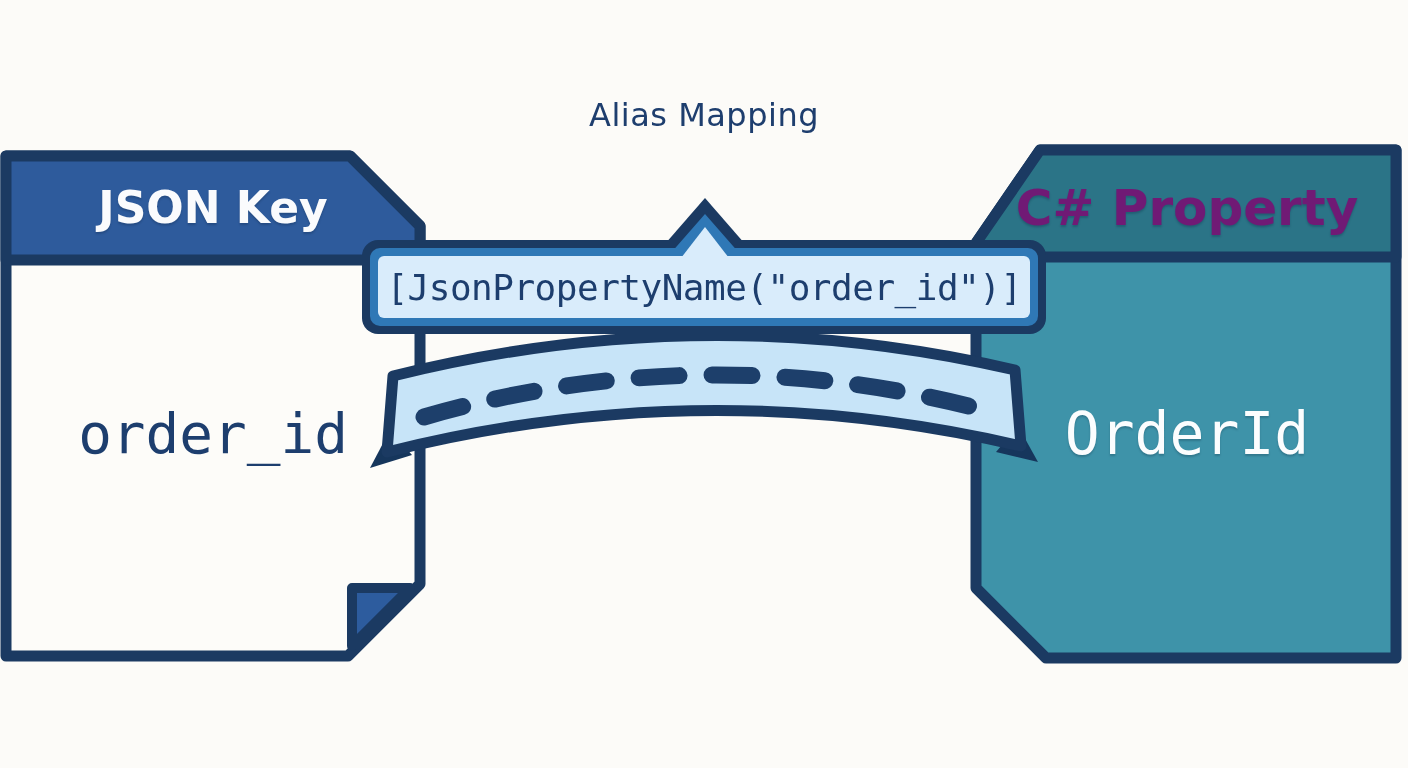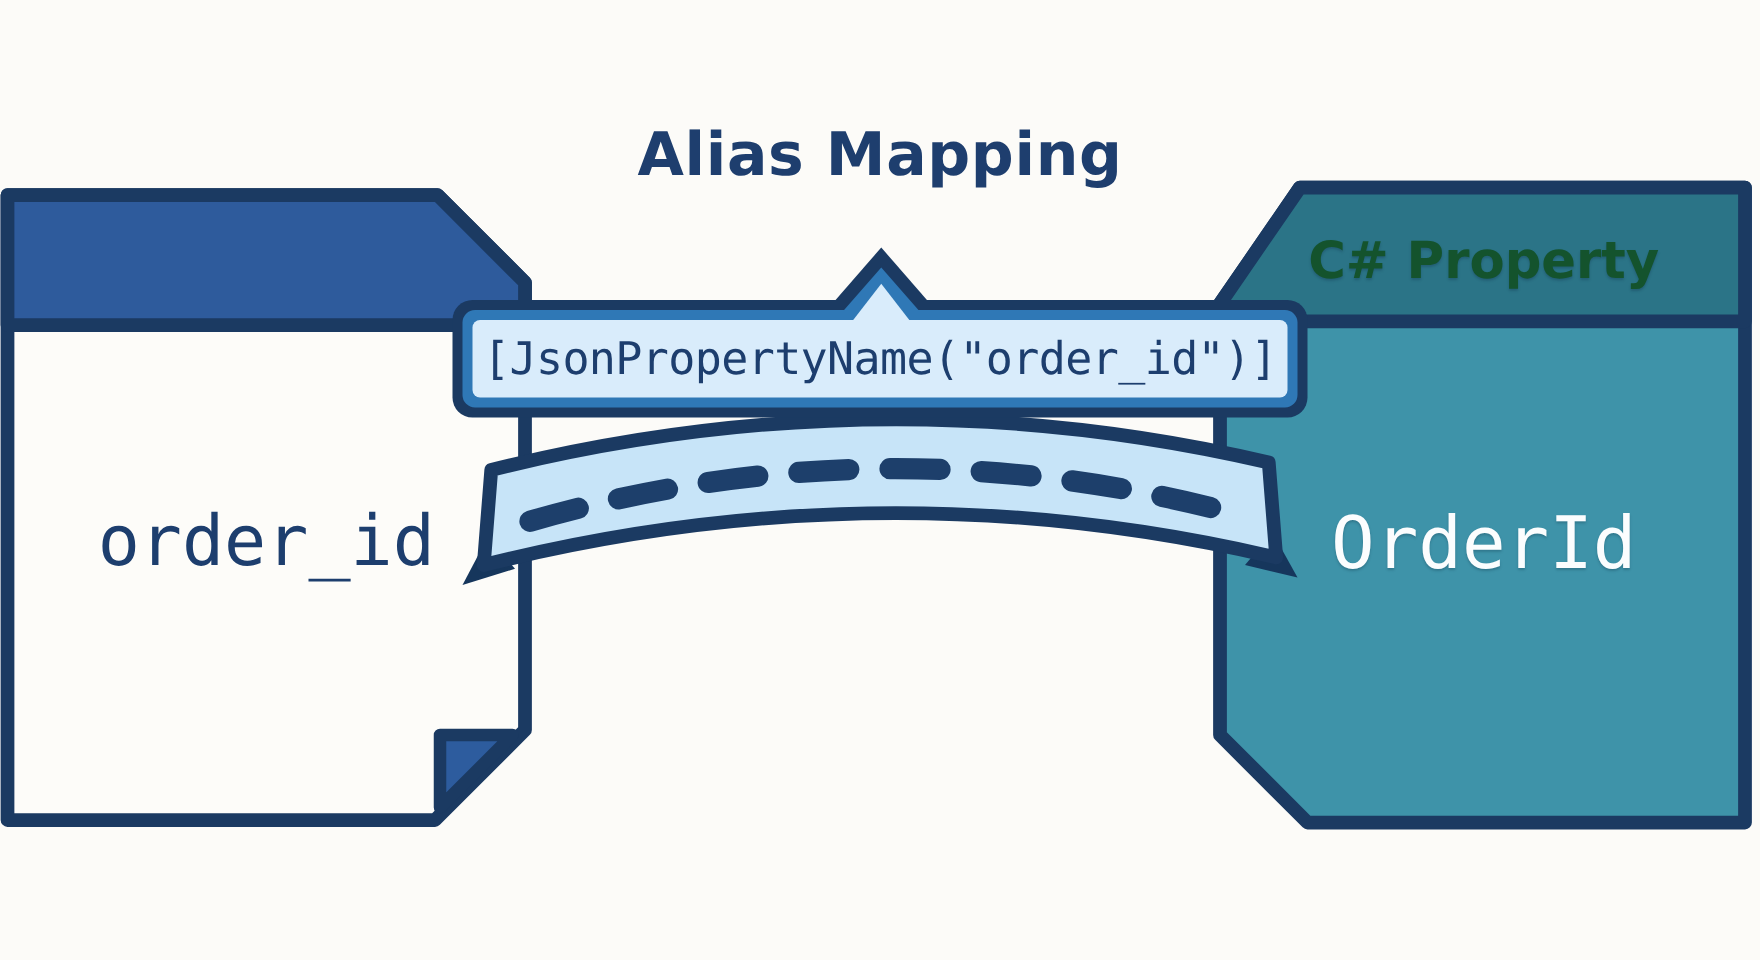--- a/index.html
+++ b/index.html
@@ -6,34 +6,34 @@
   body{
     width:1408px;height:768px;overflow:hidden;position:relative;
     background:#fcfbf8;
     font-family:"DejaVu Sans", "Liberation Sans", sans-serif;
   }
   .stage{position:absolute;inset:0;width:1408px;height:768px;}
   svg.shapes{position:absolute;left:0;top:0;}
   .txt{position:absolute;text-align:center;white-space:nowrap;}
   .title-line1{
     left:404px;top:96px;width:600px;
-    font-size:48px;font-weight:bold;color:#1e3e6e;letter-spacing:0.5px;
+    font-size:32px;font-weight:normal;color:#1e3e6e;letter-spacing:0.5px;
   }
   .title-line2{
     left:404px;top:142px;width:600px;
     font-size:37px;font-weight:bold;color:#1e3e6e;
   }
   .hdr-left{
     left:6px;top:183px;width:414px;height:50px;line-height:50px;
     font-size:44px;font-weight:bold;color:#fafbfd;
     text-shadow:0 2px 2px rgba(10,30,60,.25);
   }
   .hdr-right{
     left:978px;top:183px;width:418px;height:50px;line-height:50px;
-    font-size:41px;font-weight:bold;color:#14532d;
+    font-size:50px;font-weight:bold;color:#701a75;
     text-shadow:0 2px 2px rgba(10,30,60,.25);
   }
   .mono{font-family:"DejaVu Sans Mono","Liberation Mono",monospace;}
   .val-left{
     left:6px;top:401px;width:414px;height:66px;line-height:66px;
     font-size:56px;color:#1d3e6e;
   }
   .val-right{
     left:978px;top:399px;width:418px;height:70px;line-height:70px;
     font-size:58px;color:#fbfdfe;
@@ -74,19 +74,20 @@
       <rect x="362" y="240" width="684" height="94" rx="16" fill="#1b3a62"></rect>
       <path d="M 705,214 L 670,254 L 740,254 Z" fill="#2f78b6"></path>
       <rect x="370" y="248" width="668" height="78" rx="10" fill="#2f78b6"></rect>
       <path d="M 705,227 L 681,258 L 729,258 Z" fill="#d9ecfb"></path>
       <rect x="378" y="256" width="652" height="62" rx="6" fill="#d9ecfb"></rect>
     </g>
   </svg>
 
   <div class="txt title-line1">Alias Mapping</div>
 
+  <div class="txt hdr-left">JSON Key</div>
   <div class="txt hdr-right">C# Property</div>
 
   <div class="txt mono val-right">OrderId</div>
   <div class="txt mono val-left">order_id</div>
 
   <div class="txt mono badge-code">[JsonPropertyName("order_id")]</div>
 </div>
 
 </body></html>

